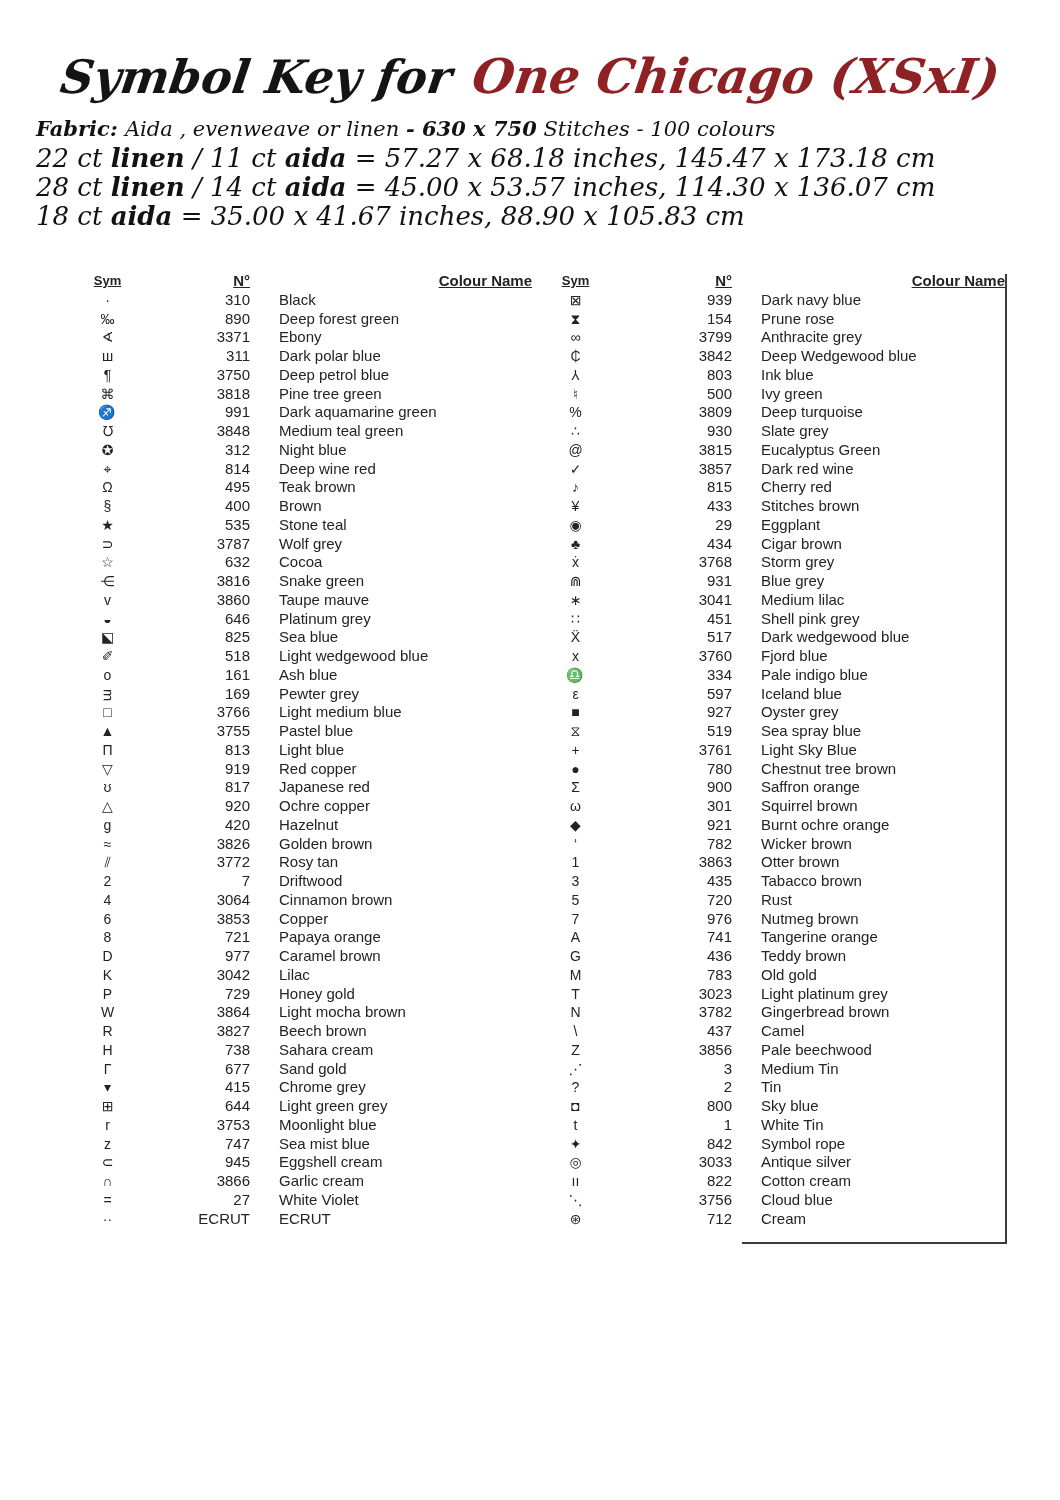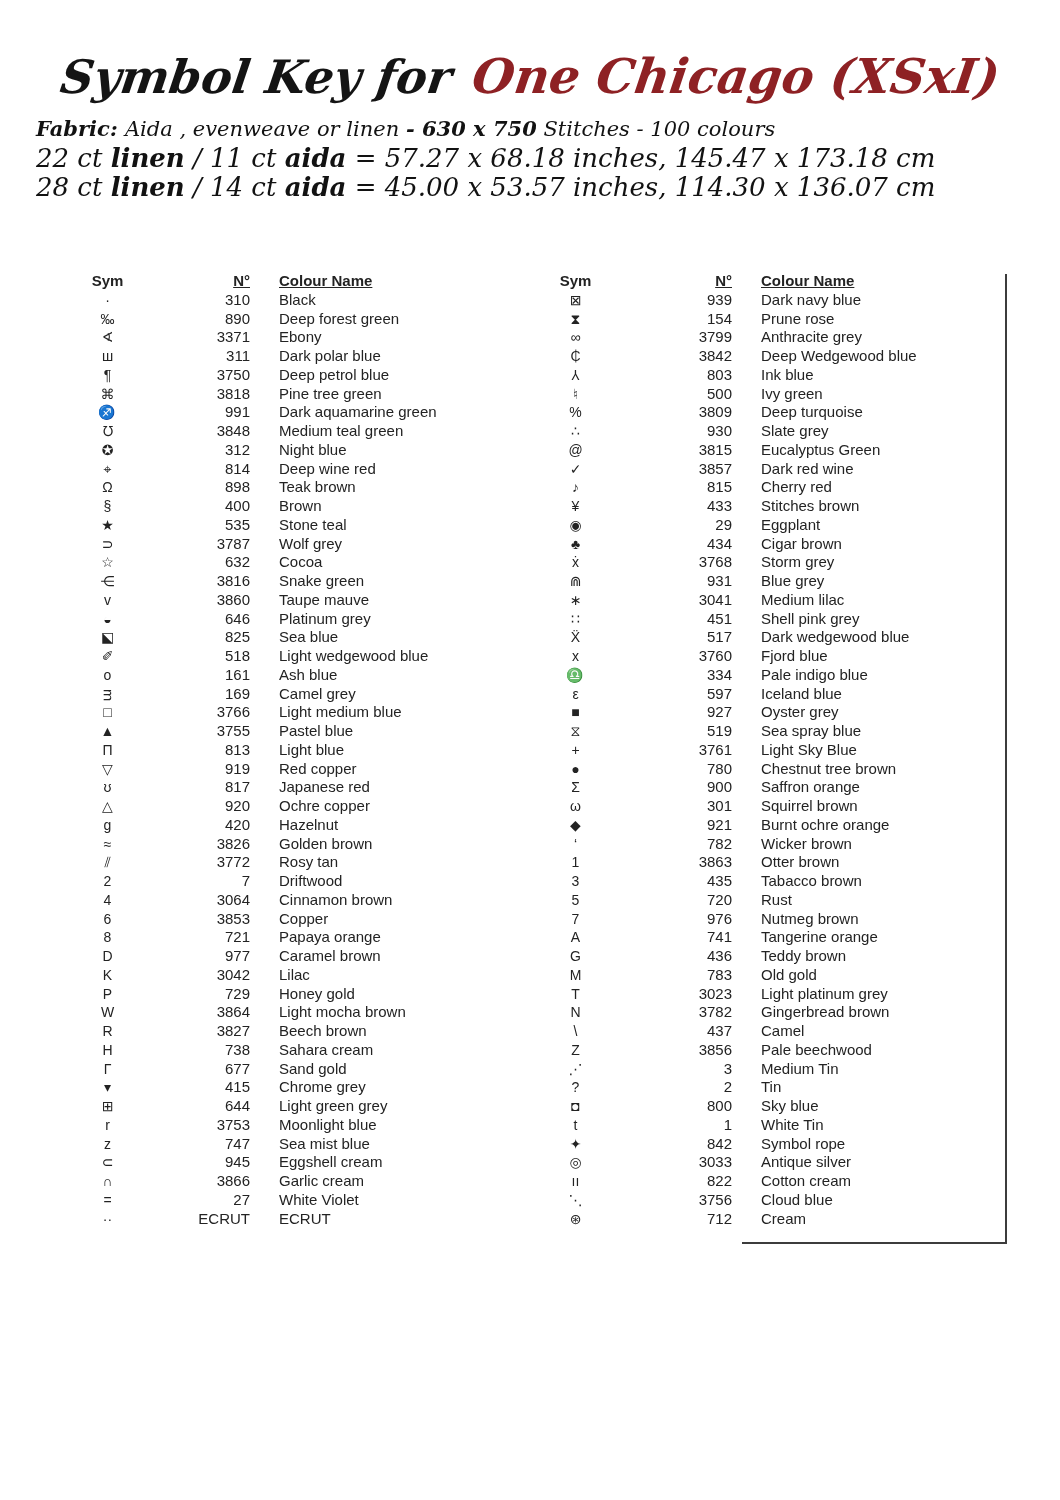--- a/index.html
+++ b/index.html
@@ -38,41 +38,42 @@
   }
   .key-col.left{left:80px;width:452px;}
   .key-col.right{left:553px;width:452px;}
   .krow{display:grid;}
   .key-col.left .krow{grid-template-columns:55px 115px 1fr;}
   .key-col.right .krow{grid-template-columns:45px 134px 1fr;}
   .krow .sym{text-align:center;font-size:14px;}
   .krow .num{text-align:right;}
   .krow .name{text-align:left;padding-left:29px;}
   .khead{font-weight:700;}
-  .khead .sym{font-size:15px;}
+  .khead .sym{text-decoration:underline;font-size:13px;}
   .khead .num{text-decoration:underline;}
-  .khead .name{text-decoration:underline;}
+  .khead .name{text-decoration:underline;text-align:right;}
   
   .vline{position:absolute;left:1005px;top:274px;width:2px;height:970px;background:#3c3c3c;}
   .hline{position:absolute;left:742px;top:1242px;width:265px;height:2px;background:#3c3c3c;}
 </style>
 </head>
 <body>
 
 <div class="page">
 
   <div class="title-line">
     <span class="title-black">Symbol Key for</span>
     <span class="title-red" id="title-red" style="color: rgb(142, 33, 36);">One Chicago (XSxI)</span>
   </div>
 
   <div class="fabric" id="fabric-block">
       <div class="fline"><b>Fabric:  </b><span>Aida , evenweave or  linen </span><b>- 630 x 750</b><span> Stitches - 100 colours</span></div>
       <div class="fline"><span>22 ct </span><b>linen</b><span> / 11 ct </span><b>aida</b><span> = 57.27 x 68.18 inches, 145.47 x 173.18 cm</span></div>
       <div class="fline"><span>28 ct </span><b>linen</b><span> / 14 ct </span><b>aida</b><span> = 45.00 x 53.57 inches, 114.30 x 136.07 cm</span></div>
+      <div class="fline"><span>18 ct </span><b>aida</b><span>  = 35.00 x 41.67 inches, 88.90 x 105.83 cm</span></div>
     </div>
 
   <div class="key-col left">
     <div class="krow khead">
       <span class="sym">Sym</span>
       <span class="num">N°</span>
       <span class="name">Colour Name</span>
     </div>
     <div class="rows" id="rows-left">
   <div class="krow">
@@ -130,21 +131,21 @@
   </div>
 
   <div class="krow">
     <span class="sym">⌖</span>
     <span class="num">814</span>
     <span class="name">Deep wine red</span>
   </div>
 
   <div class="krow">
     <span class="sym">Ω</span>
-    <span class="num">898</span>
+    <span class="num">495</span>
     <span class="name">Teak brown</span>
   </div>
 
   <div class="krow">
     <span class="sym">§</span>
     <span class="num">400</span>
     <span class="name">Brown</span>
   </div>
 
   <div class="krow">
@@ -197,21 +198,21 @@
 
   <div class="krow">
     <span class="sym">o</span>
     <span class="num">161</span>
     <span class="name">Ash blue</span>
   </div>
 
   <div class="krow">
     <span class="sym">ᴟ</span>
     <span class="num">169</span>
-    <span class="name">Camel grey</span>
+    <span class="name">Pewter grey</span>
   </div>
 
   <div class="krow">
     <span class="sym">□</span>
     <span class="num">3766</span>
     <span class="name">Light medium blue</span>
   </div>
 
   <div class="krow">
     <span class="sym">▲</span>

